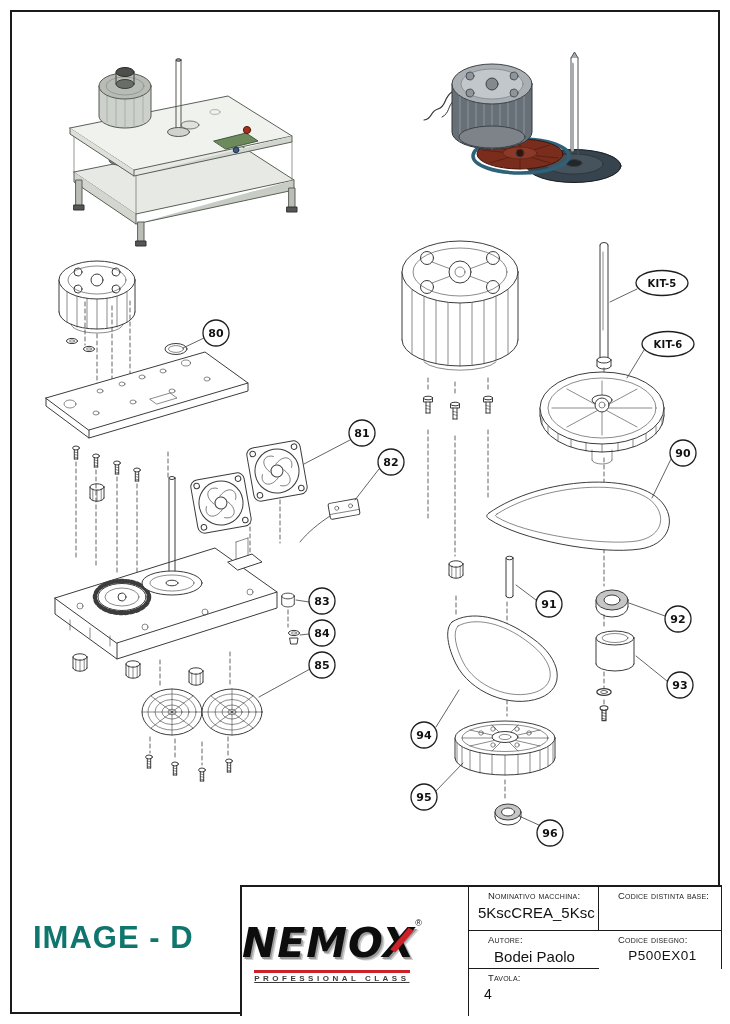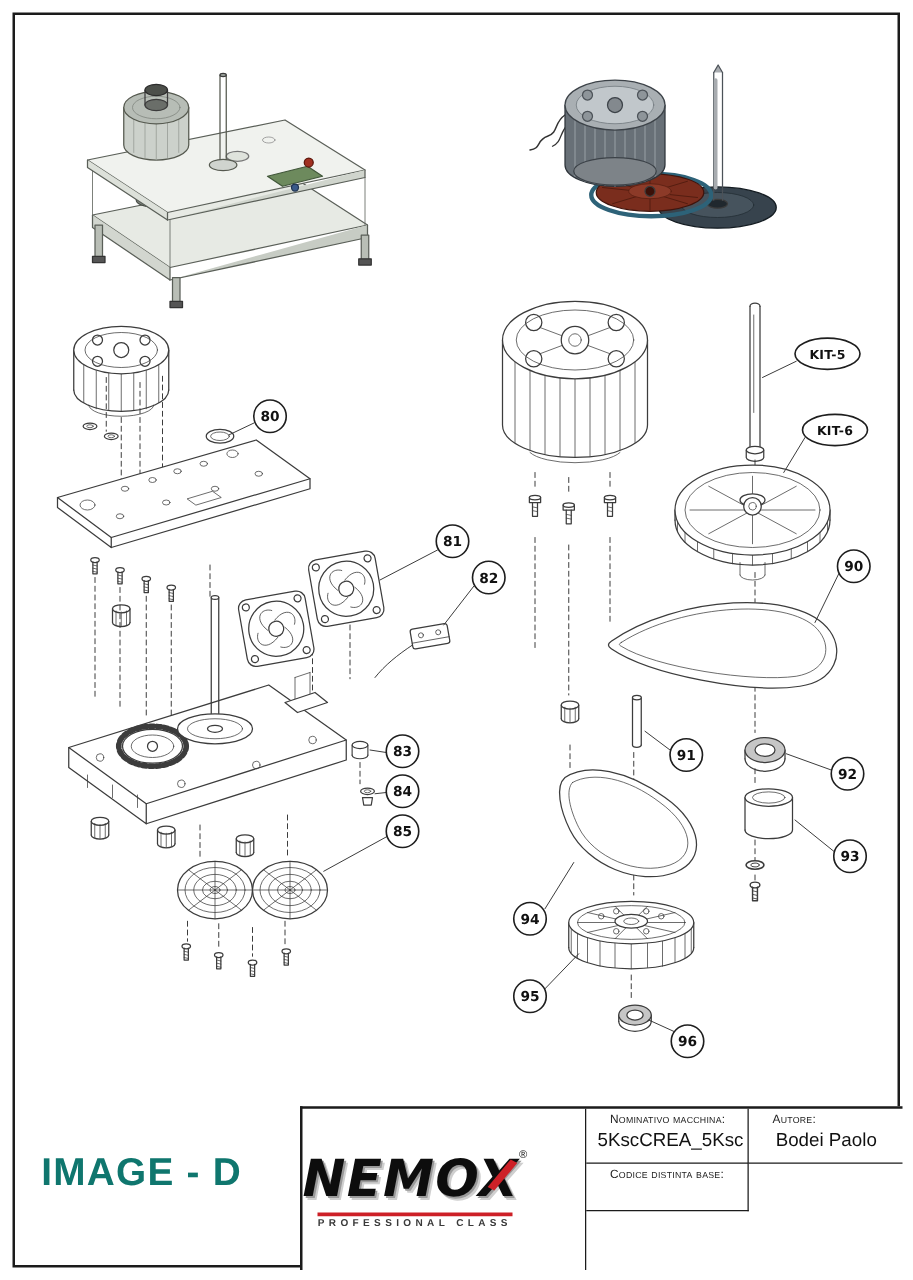--- a/index.html
+++ b/index.html
@@ -15,21 +15,21 @@
   .callout.kit text{font-size:10px;letter-spacing:.2px;}
 
   .image-label{position:absolute;left:33px;top:920px;font-size:31px;font-weight:bold;color:#0f766e;letter-spacing:1px;}
 
   .title-block{position:absolute;left:240px;top:885px;width:480px;height:129px;border-top:2px solid #1b1b1b;border-left:2px solid #1b1b1b;display:flex;background:#fff;}
   .tb-logo{width:226px;border-right:1.6px solid #1b1b1b;display:flex;align-items:center;justify-content:flex-start;}
   .logo{text-align:center;line-height:1;}
   .logo-name{position:relative;display:inline-block;font:italic 800 41px "DejaVu Sans",sans-serif;letter-spacing:1px;color:#0d0d0d;text-shadow:1.5px 1.5px 0 #9a9a9a,3px 3px 0 #cfcfcf;}
   .logo-name::after{content:"";position:absolute;right:10px;top:7px;width:6px;height:28px;background:#cd2027;transform:rotate(28deg) skewX(-12deg);}
   .logo-reg{font-size:9px;vertical-align:top;color:#0d0d0d;}
-  .logo-sub{margin:3px auto 0;display:inline-block;border-top:3px solid #cd2027;padding-top:2px;font-size:8px;letter-spacing:3.5px;color:#3a3a3a;font-weight:bold;}
+  .logo-sub{margin:3px auto 0;display:inline-block;border-top:3px solid #cd2027;padding-top:2px;font-size:8px;letter-spacing:3.5px;color:#3a3a3a;font-weight:bold;text-decoration:underline;}
   .tb-grid{flex:1;display:grid;grid-template-columns:130px 1fr;grid-template-rows:44px 38px 1fr;}
   .tb-cell{padding:3px 4px 0 5px;overflow:hidden;}
   .c-r{border-right:1.5px solid #1b1b1b;}
   .c-b{border-bottom:1.5px solid #1b1b1b;}
   .tb-label{font-variant:small-caps;font-size:9.5px;color:#222;letter-spacing:.2px;white-space:nowrap;padding-left:14px;}
   .tb-value{font-size:15px;color:#111;padding:3px 0 0 4px;white-space:nowrap;}
   .v-center{text-align:center;padding-left:0;}
   .v-code{font-size:13.5px;text-align:center;letter-spacing:.5px;}
   .v-tav{font-size:14px;padding-left:10px;}
 </style>
@@ -484,23 +484,31 @@
           <span class="logo-name">NEMOX</span><span class="logo-reg">®</span>
         </div>
         <div class="logo-sub">PROFESSIONAL CLASS</div>
       </div>
     </div>
     <div class="tb-grid">
       <div class="tb-cell c-r c-b">
         <div class="tb-label">Nominativo macchina:</div>
         <div class="tb-value">5KscCREA_5Ksc</div>
       </div>
+      <div class="tb-cell c-r c-b">
+        <div class="tb-label">Codice distinta base:</div>
+        <div class="tb-value"></div>
+      </div>
       <div class="tb-cell c-b">
         <div class="tb-label">Autore:</div>
         <div class="tb-value v-center">Bodei Paolo</div>
       </div>
-      <div class="tb-cell c-r c-b">
-        <div class="tb-label">Codice distinta base:</div>
-        <div class="tb-value"></div>
+      <div class="tb-cell c-r">
+        <div class="tb-label">Codice disegno:</div>
+        <div class="tb-value v-code">P500EX01</div>
+      </div>
+      <div class="tb-cell">
+        <div class="tb-label">Tavola:</div>
+        <div class="tb-value v-tav">4</div>
       </div>
     </div>
   </div>
 </div>
 
 </body></html>

